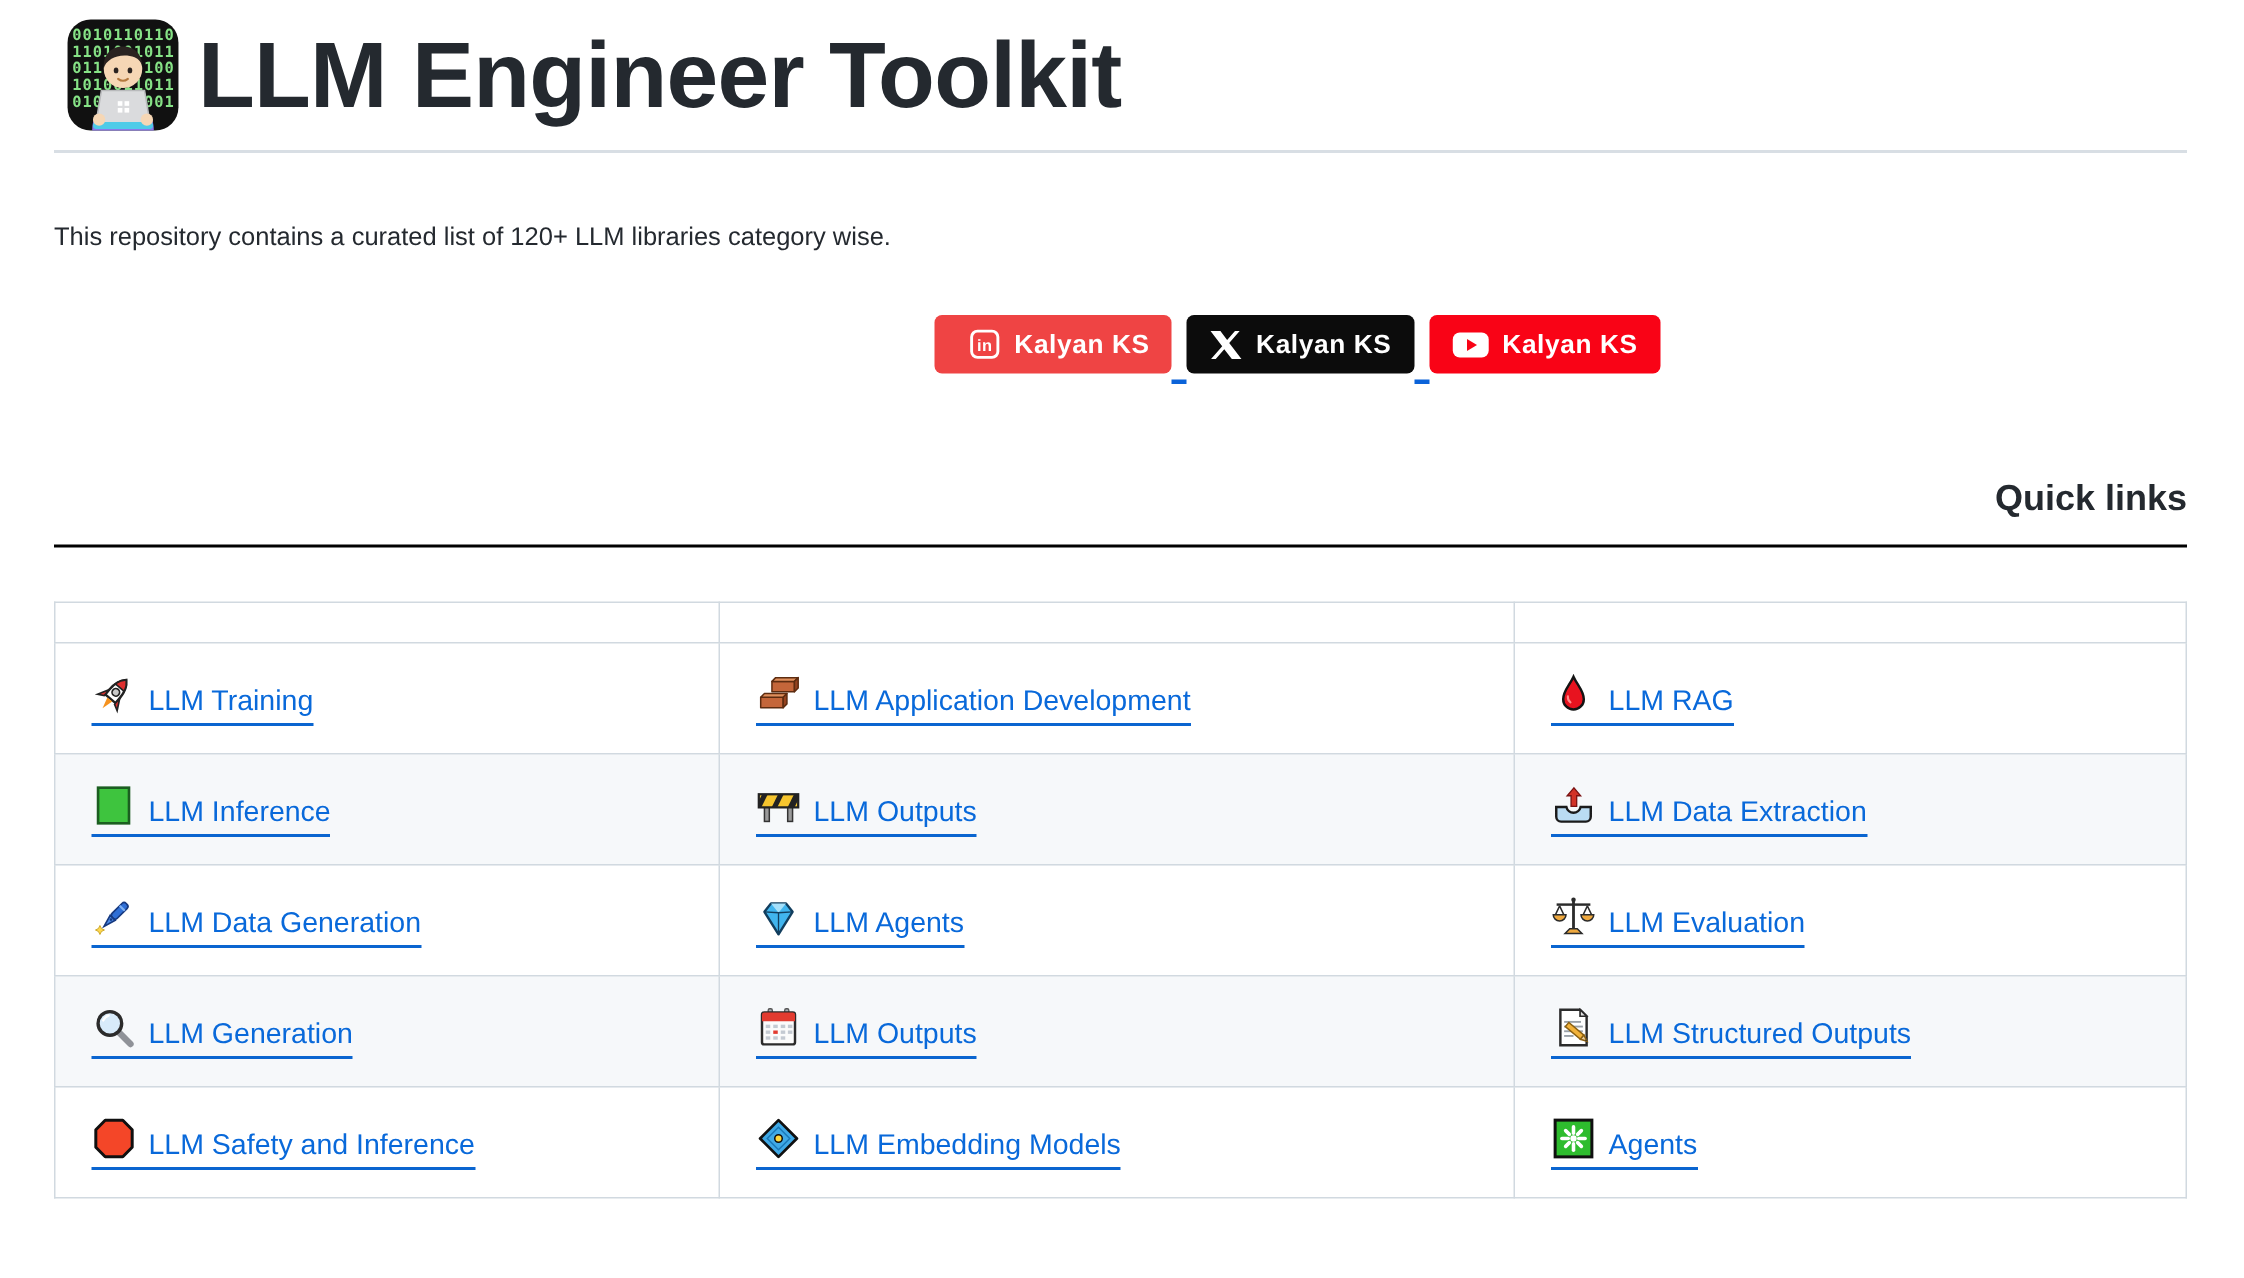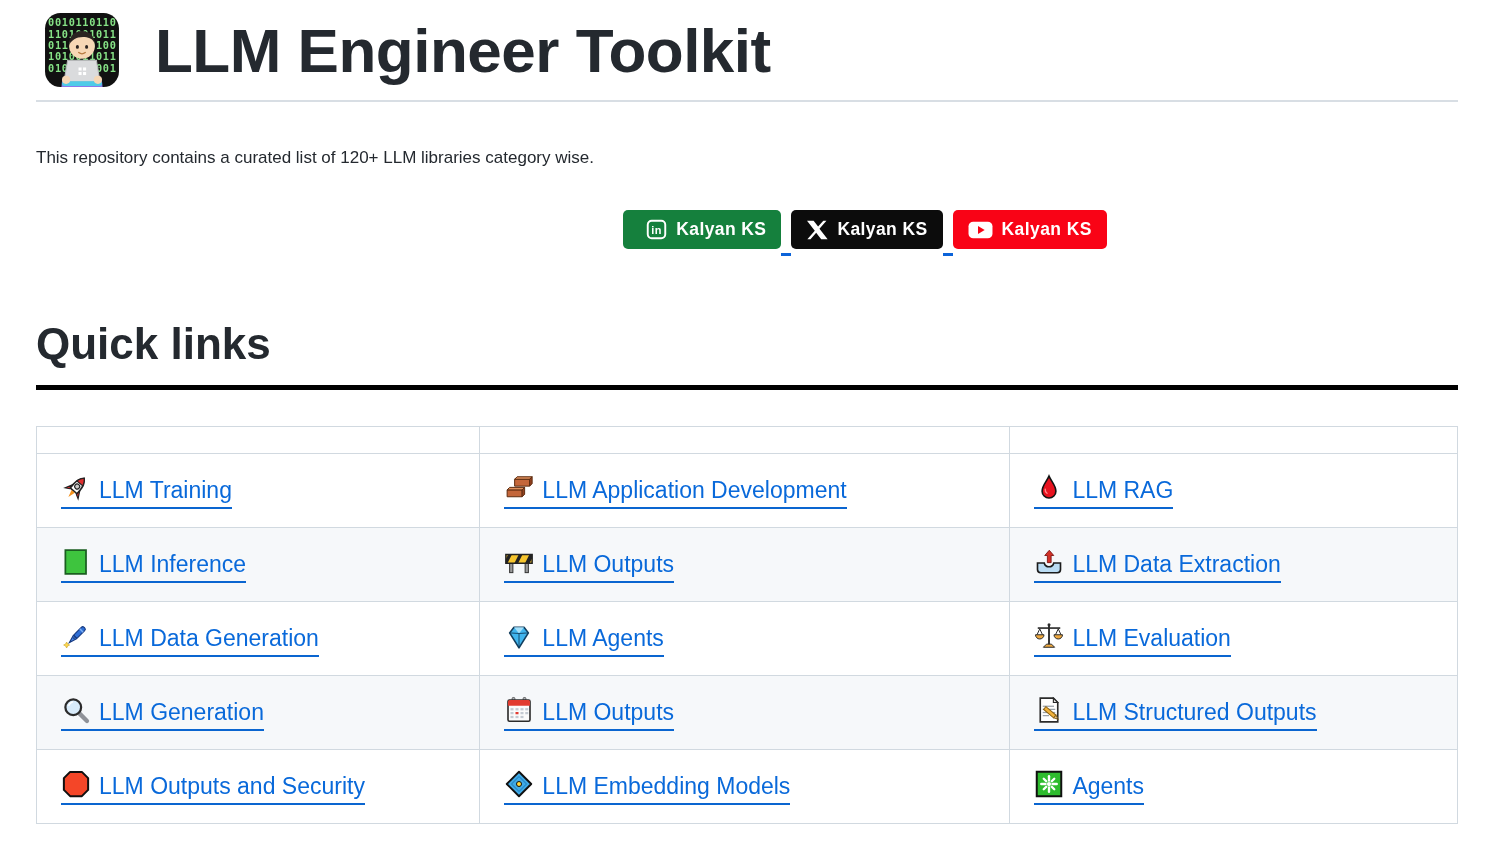--- a/index.html
+++ b/index.html
@@ -6,21 +6,21 @@
   html,body { margin:0; padding:0; }
   body {
     width:1496px; height:852px; background:#ffffff;
     font-family:"Liberation Sans", sans-serif;
     color:#1f2328; overflow:hidden;
   }
   .content { padding:0 38px 0 36px; }
 
   
   .h1wrap {
-    display:flex; align-items:center; gap:35px;
+    display:flex; align-items:center; gap:12px;
     padding:12px 0 12px 8px;
     border-bottom:2px solid #d8dee4;
   }
   .h1wrap h1 { margin:0; font-size:62px; font-weight:600; letter-spacing:-0.5px; color:#24292f; }
   .appicon { width:76px; height:76px; display:block; }
 
   
   .intro { font-size:17px; margin:46px 0 0 0; color:#24292f; }
 
   
@@ -35,28 +35,28 @@
     text-decoration:none; white-space:nowrap;
   }
   .dash {
     display:block; width:10px; height:3.5px; background:#0b63d9;
     align-self:flex-end; margin:0 0 -7px 0; flex:none;
   }
   .bicon { display:inline-flex; align-items:center; }
 
   
   h2.qlinks {
-    margin:70px 0 0 0; font-size:44px; font-weight:600; color:#24292f;
-    padding-bottom:16px; border-bottom:5px solid #000000;
+    margin:70px 0 0 0; font-size:24px; font-weight:600; color:#24292f;
+    padding-bottom:16px; border-bottom:2px solid #000000;text-align:right;
   }
 
   
   table.links {
     border-collapse:collapse; width:100%; margin-top:36px;
-    font-size:23px;
+    font-size:19px;
   }
   table.links th, table.links td { border:1.5px solid #d1d9e0; }
   table.links thead th { height:27px; padding:0; }
   table.links td { height:74px; padding:0 24px; vertical-align:middle; }
   table.links tbody tr:nth-child(even) { background:#f6f8fa; }
   a.qlink {
     color:#0969da; text-decoration:none; display:inline-block;
     border-bottom:2.5px solid #0a65d0; padding-bottom:3px;
     white-space:nowrap;
   }
@@ -93,21 +93,21 @@
         <rect x="33.6" y="58.4" width="3" height="3"></rect>
         <rect x="38" y="58.4" width="3" height="3"></rect>
       </g>
     </svg>
     <h1>LLM Engineer Toolkit</h1>
   </div>
 
   <p class="intro">This repository contains a curated list of 120+ LLM libraries category wise.</p>
 
   <div class="badges">
-    <a class="badge" style="background: #15803d; padding-left: 23px;">
+    <a class="badge" style="background: #ef4444; padding-left: 23px;">
       <span class="bicon">
         <svg width="21" height="21" viewBox="0 0 24 24">
           <rect x="2" y="2" width="20" height="20" rx="4.5" fill="none" stroke="#fff" stroke-width="2.2"></rect>
           <text x="12" y="16.8" text-anchor="middle" font-size="12.5" font-weight="bold" fill="#fff" font-family="Liberation Sans, sans-serif">in</text>
         </svg>
       </span>
       <span>Kalyan KS</span>
     </a>
     <span class="dash"></span>
     <a class="badge" style="background: rgb(12, 12, 12);">
@@ -278,21 +278,21 @@
                   <path d="M13.7 18 h2.9 l-1.45 3.4 Z" fill="#ecd0a2" stroke="#8a6012" stroke-width="0.8"></path>
                   <path d="M14.7 20.3 h1 l-0.5 1.1 Z" fill="#333"></path>
                 </g>
               </svg><span>LLM Structured Outputs</span></a>
         </td>
       </tr>
       <tr>
         <td>
           <a class="qlink"><svg class="emo" viewBox="0 0 24 24">
                 <polygon points="7.3,2.3 16.7,2.3 21.7,7.3 21.7,16.7 16.7,21.7 7.3,21.7 2.3,16.7 2.3,7.3" fill="#f44628" stroke="#101010" stroke-width="1.6" stroke-linejoin="round"></polygon>
-              </svg><span>LLM Outputs and Security</span></a>
+              </svg><span>LLM Safety and Inference</span></a>
         </td>
         <td>
           <a class="qlink"><svg class="emo" viewBox="0 0 24 24">
                 <polygon points="12,2.2 21.8,12 12,21.8 2.2,12" fill="#3fa9e6" stroke="#101010" stroke-width="1.5" stroke-linejoin="round"></polygon>
                 <polygon points="12,6 18,12 12,18 6,12" fill="none" stroke="#1b79b8" stroke-width="0.8"></polygon>
                 <circle cx="12" cy="12" r="2" fill="#ffd83d" stroke="#0e0e0e" stroke-width="0.8"></circle>
               </svg><span>LLM Embedding Models</span></a>
         </td>
         <td>
           <a class="qlink"><svg class="emo" viewBox="0 0 24 24">

